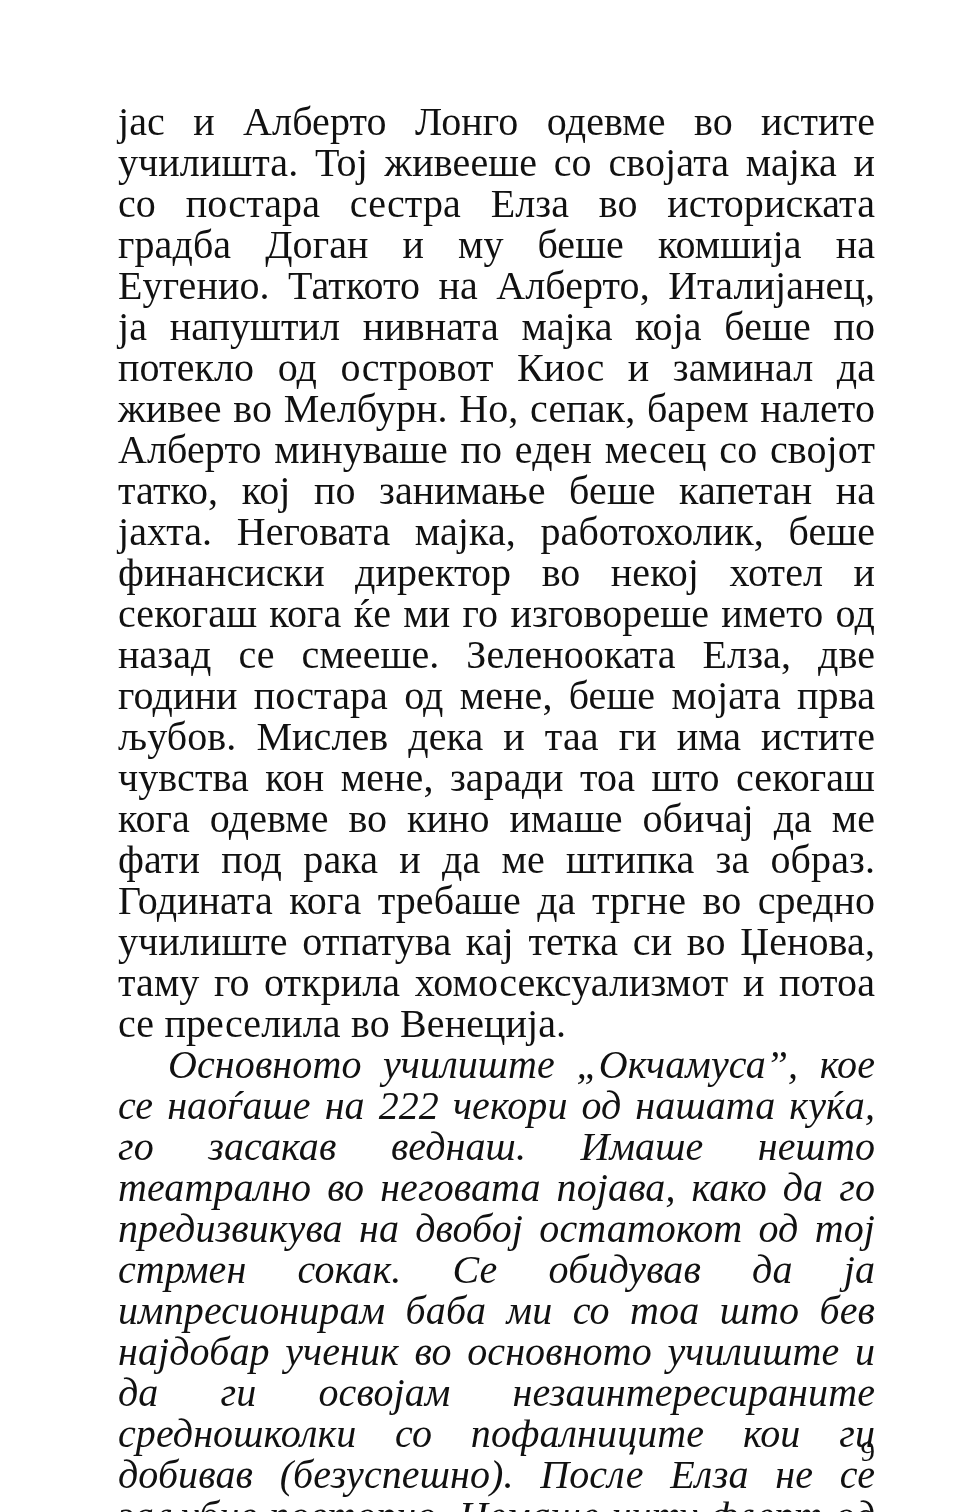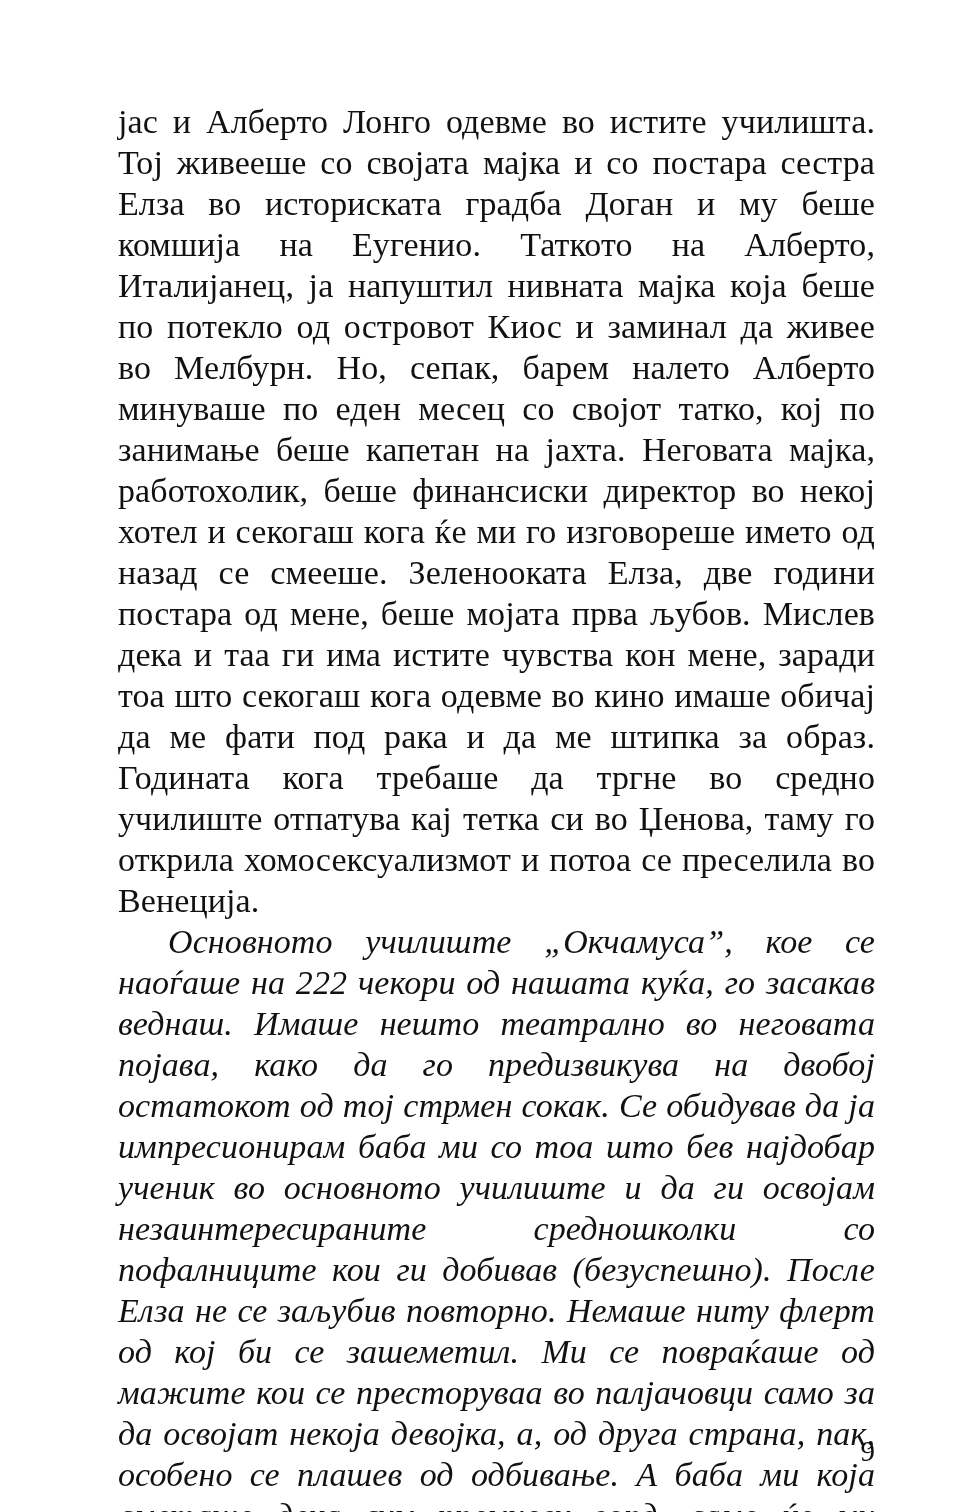--- a/index.html
+++ b/index.html
@@ -30,21 +30,21 @@
     left: 118px;
     top: 101px;
     width: 757px;
   }
 
   p.para {
     margin: 0;
     padding: 0;
     text-align: justify;
     text-justify: inter-word;
-    font-size: 34px;
+    font-size: 40px;
     line-height: 41px;
     letter-spacing: 0.1px;
     word-spacing: 0.2px;
     hyphens: none;
     -webkit-hyphens: none;
   }
 
   p.para.indent {
     text-indent: 50px;
     font-style: italic;

